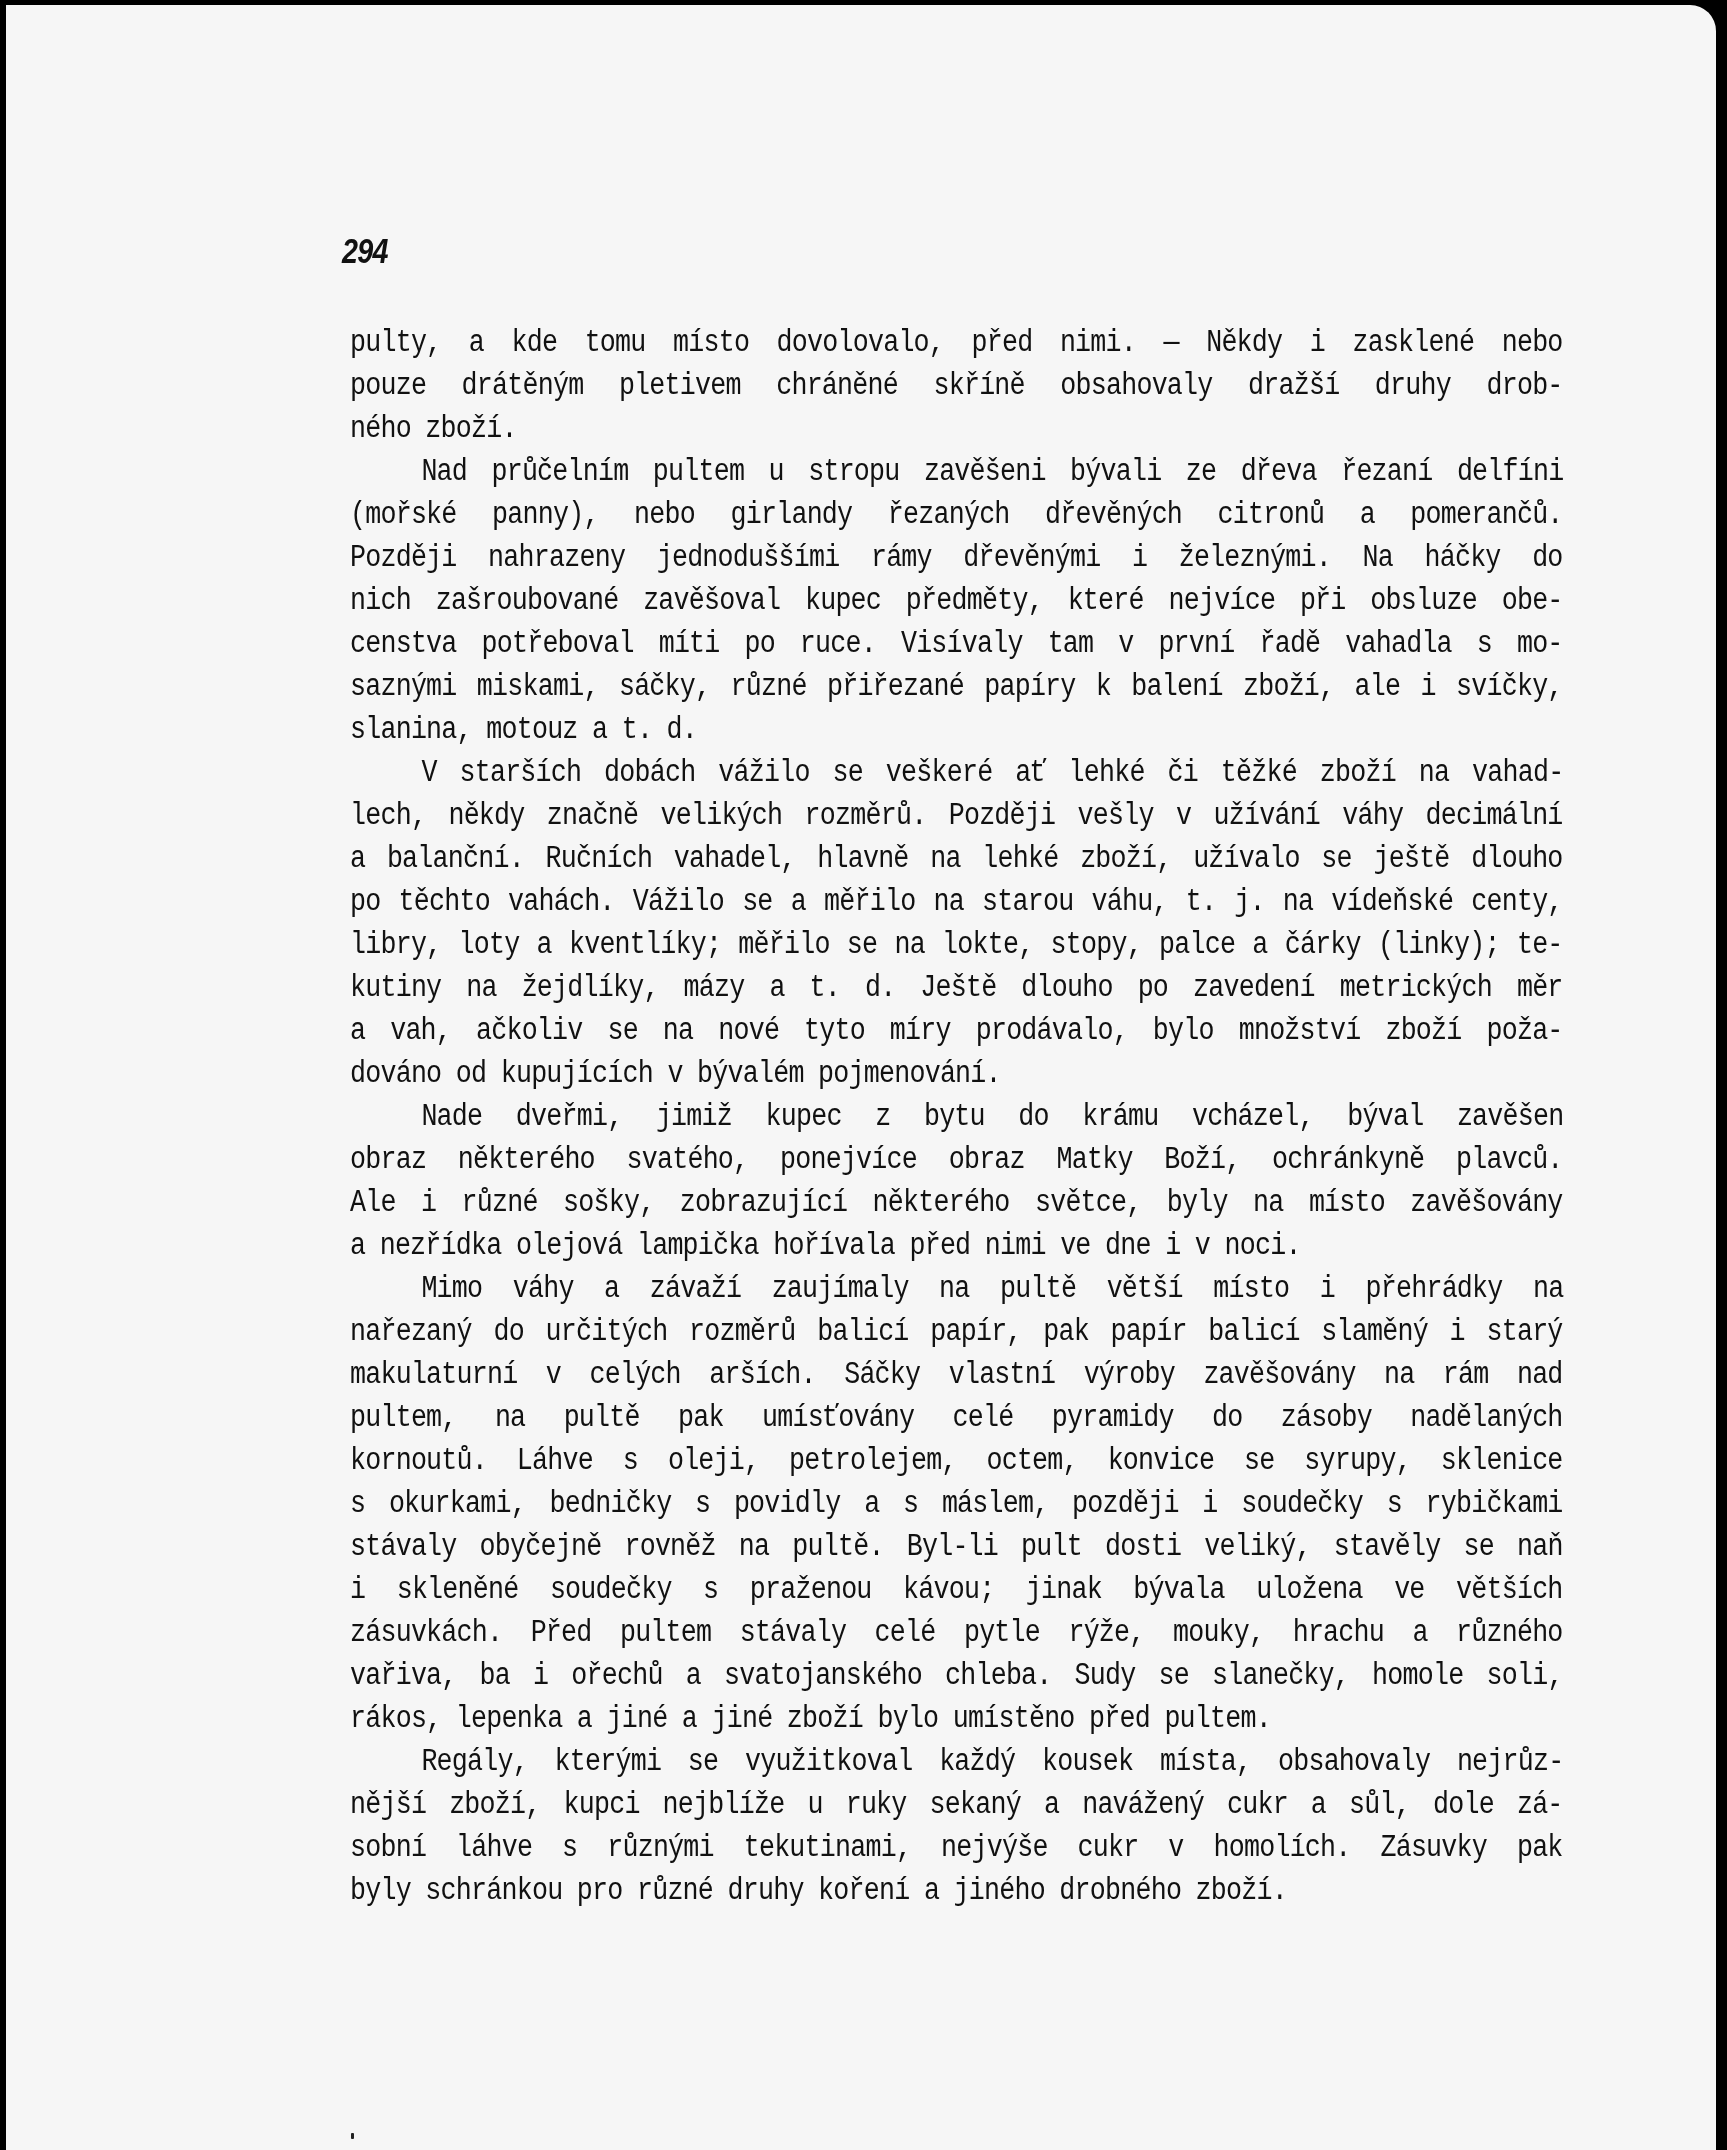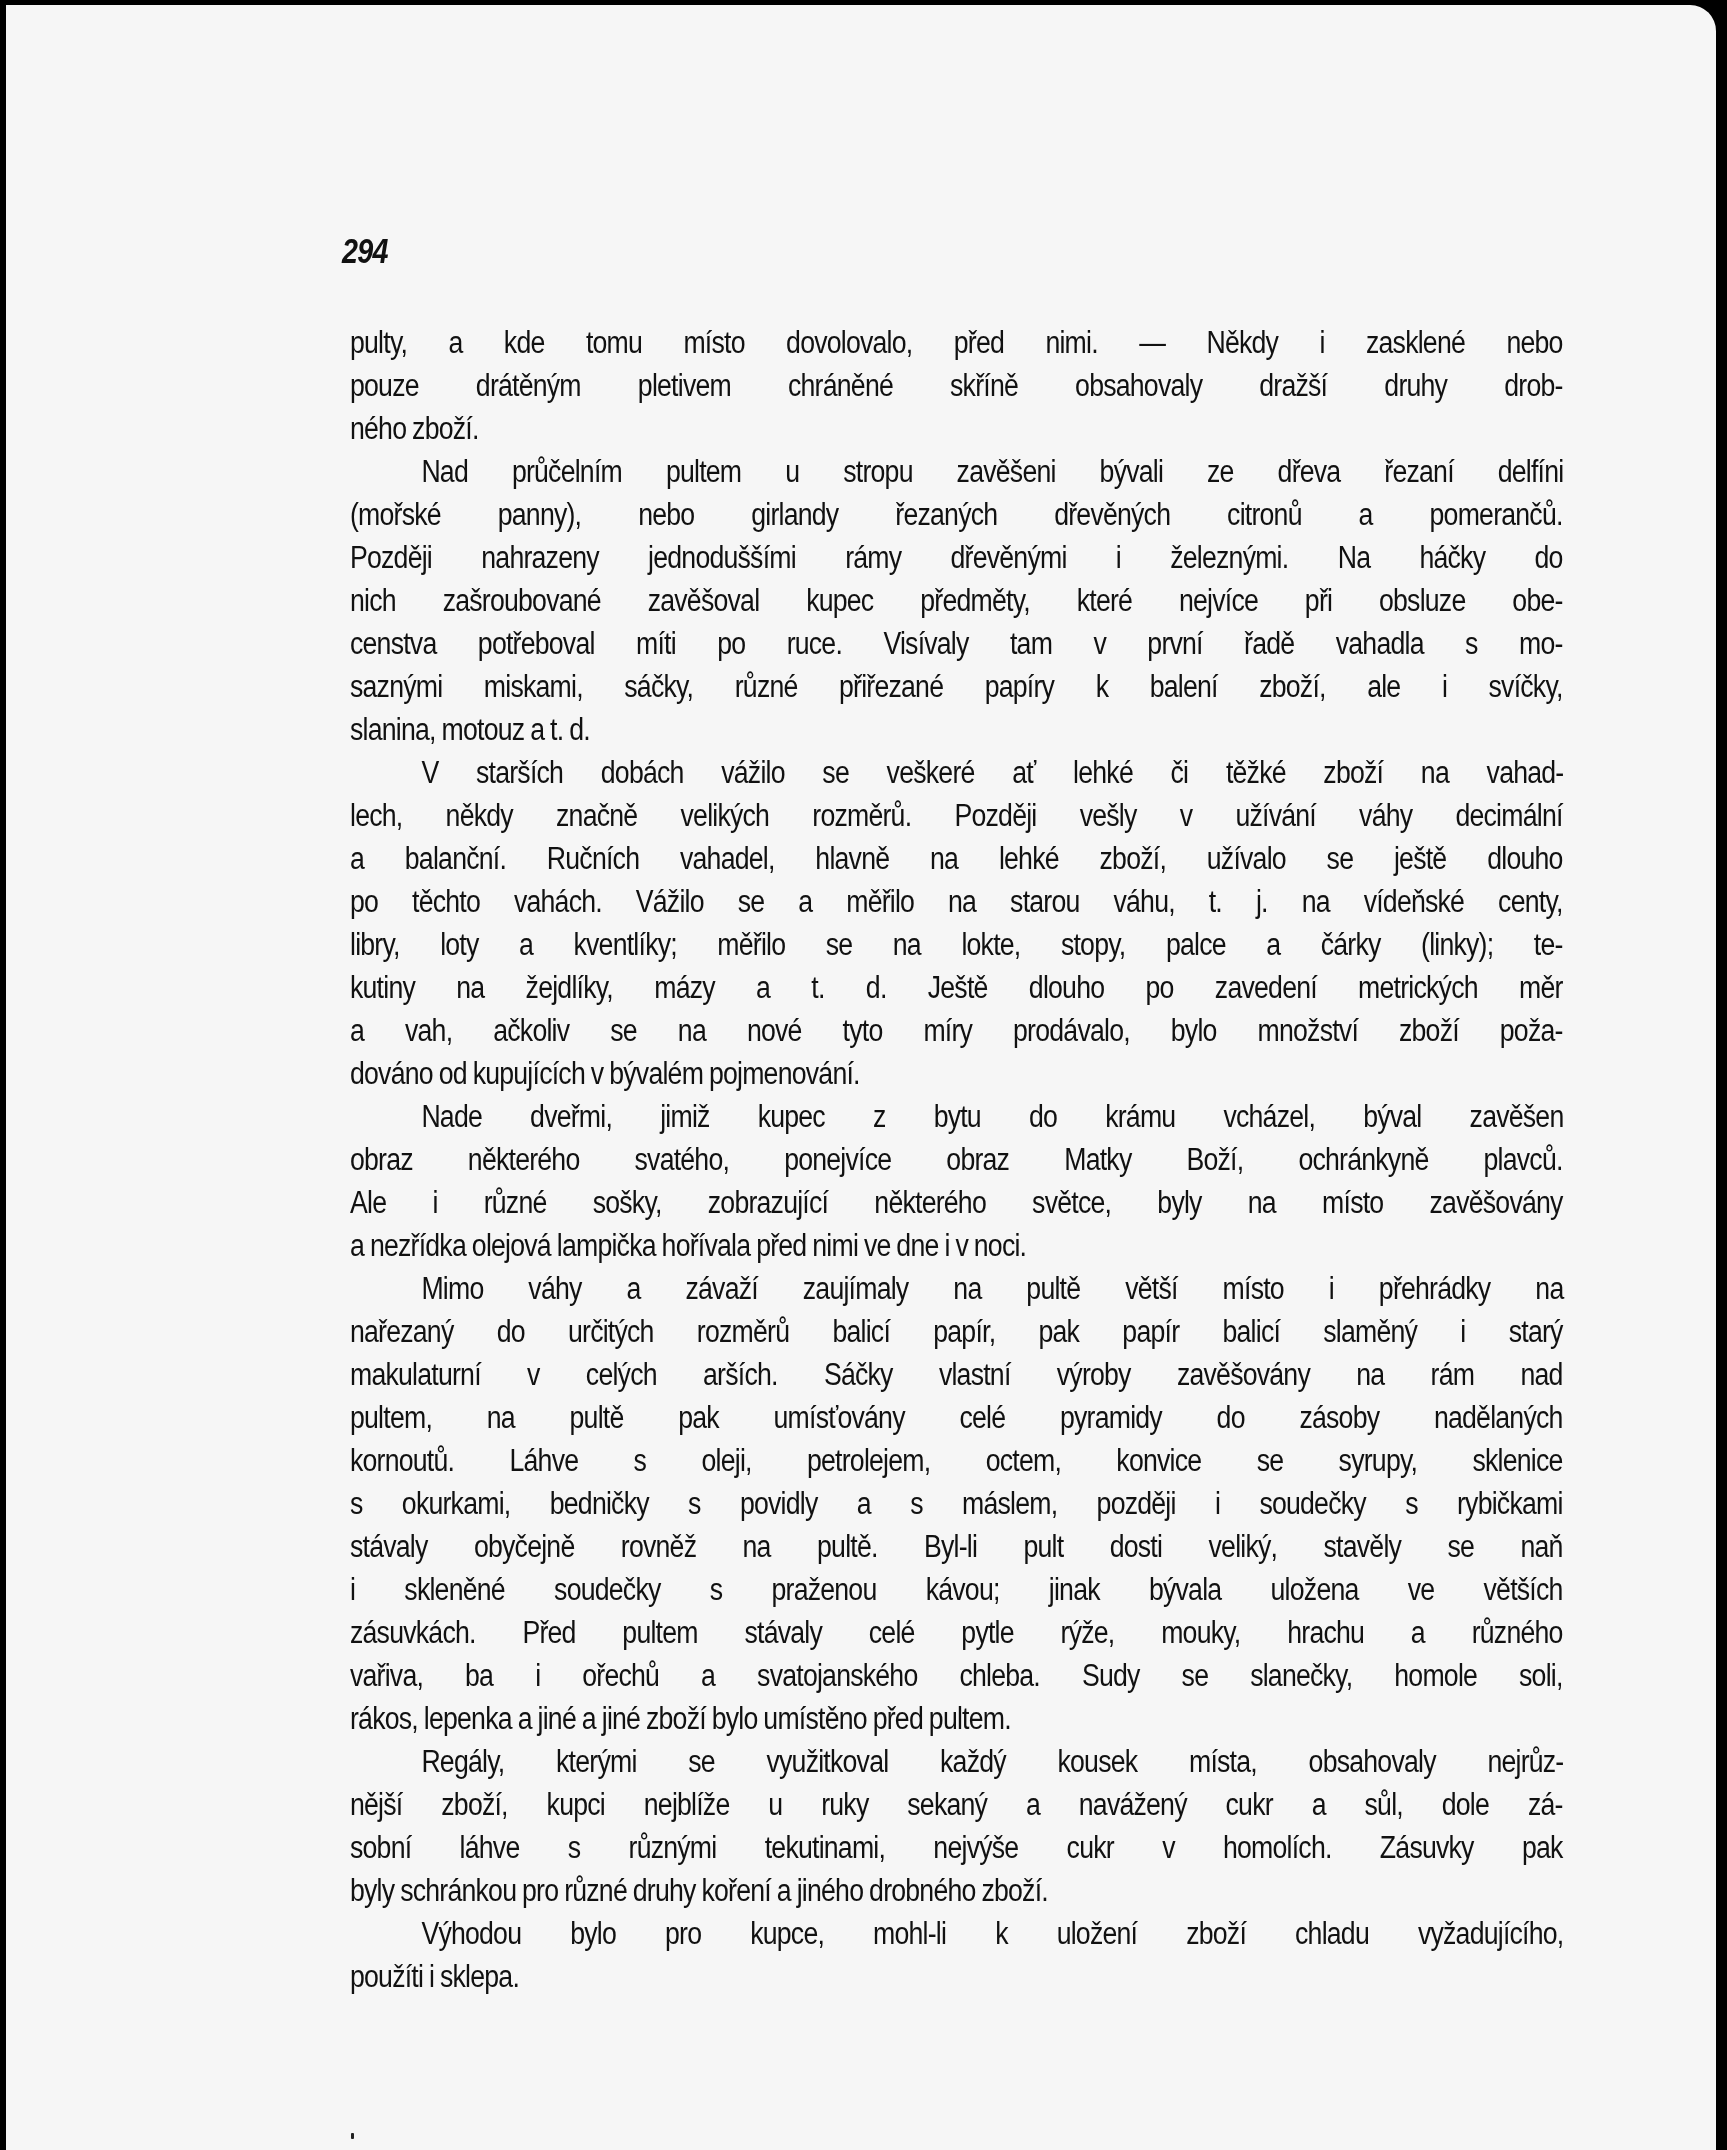--- a/index.html
+++ b/index.html
@@ -34,21 +34,21 @@
     color: #111111;
     transform: scaleX(0.82);
     transform-origin: left top;
     letter-spacing: -0.9px;
   }
   .body-text {
     position: absolute;
     left: 344px;
     top: 316px;
     width: 1213px;
-    font-family: Liberation Sans, sans-serif;
+    font-family: Liberation Mono, monospace;
     font-size: 31px;
     line-height: 43px;
     color: #111111;
     text-align: justify;
     hyphens: manual;
   }
   .line {
     display: block;
     text-align: justify;
     text-align-last: justify;
@@ -121,21 +121,17 @@
         <span class="line">zásuvkách. Před pultem stávaly celé pytle rýže, mouky, hrachu a různého</span>
         <span class="line">vařiva, ba i ořechů a svatojanského chleba. Sudy se slanečky, homole soli,</span>
         <span class="line last">rákos, lepenka a jiné a jiné zboží bylo umístěno před pultem.</span>
       </div>
       <div>
         <span class="line indent">Regály, kterými se využitkoval každý kousek místa, obsahovaly nejrůz-</span>
         <span class="line">nější zboží, kupci nejblíže u ruky sekaný a navážený cukr a sůl, dole zá-</span>
         <span class="line">sobní láhve s různými tekutinami, nejvýše cukr v homolích. Zásuvky pak</span>
         <span class="line last">byly schránkou pro různé druhy koření a jiného drobného zboží.</span>
       </div>
-      <div>
-        <span class="line indent">Výhodou bylo pro kupce, mohl-li k uložení zboží chladu vyžadujícího,</span>
-        <span class="line last">použíti i sklepa.</span>
-      </div>
     </div>
 </div>
 
 <div class="speck" style="left:351px;top:2133px;width:2.6px;height:6px;"></div>
 
 
 </body></html>

